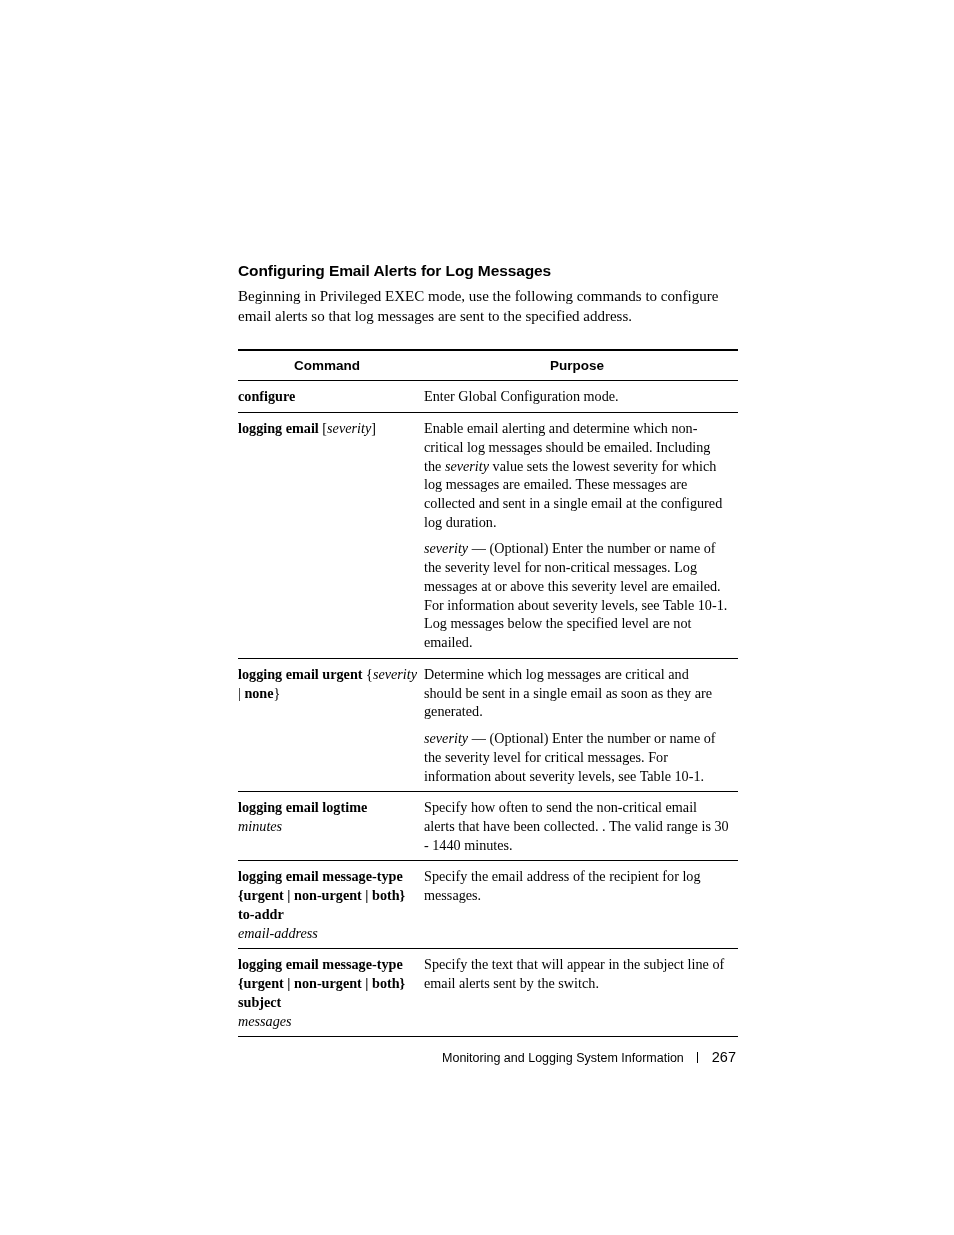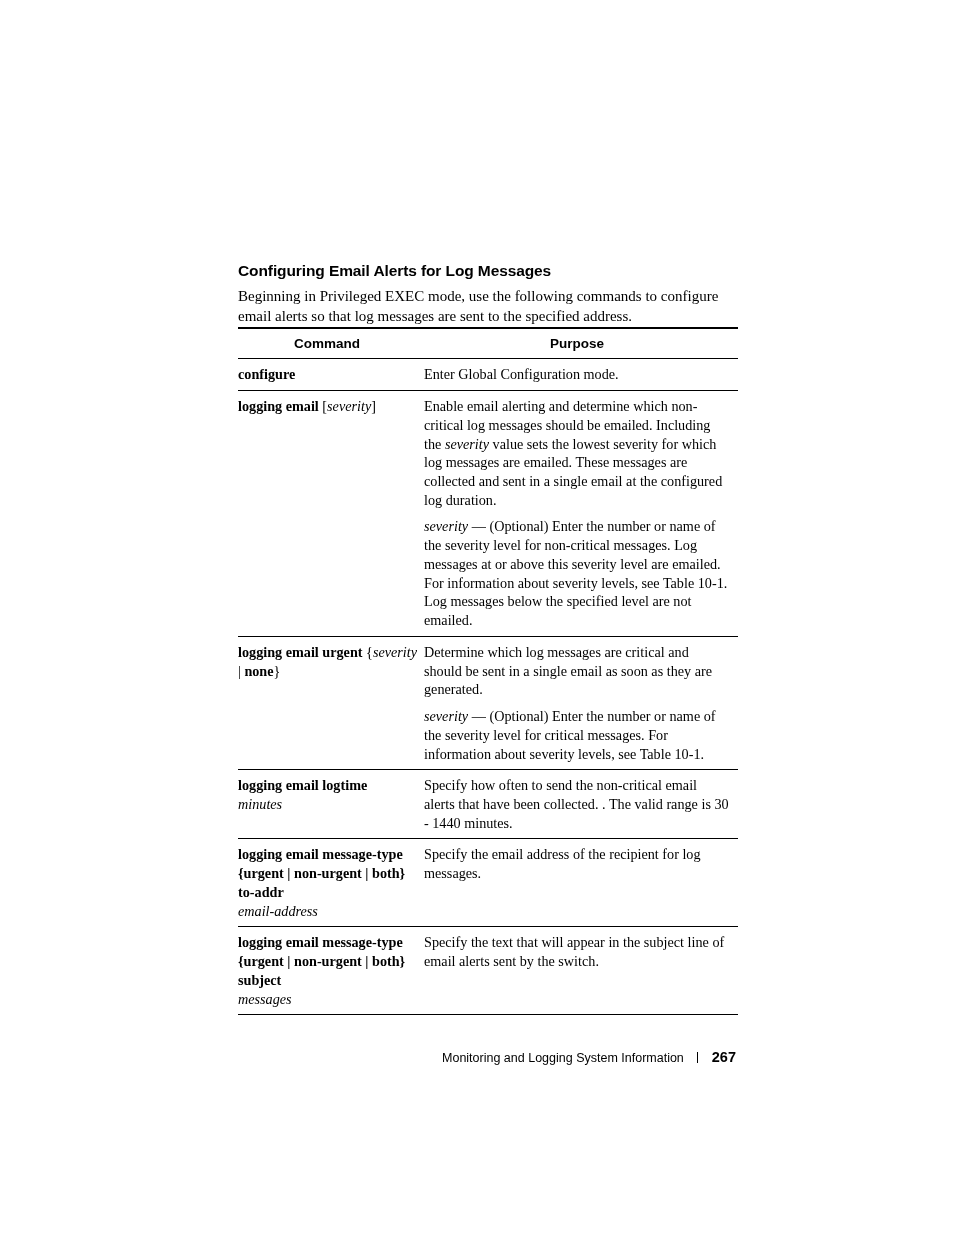--- a/index.html
+++ b/index.html
@@ -21,20 +21,21 @@
   .heading {
     font-family: "Helvetica Neue", Helvetica, Arial, sans-serif;
     font-weight: 700;
     font-size: 15.5px;
     letter-spacing: -0.1px;
     margin-bottom: 6px;
   }
   .intro {
     font-size: 15px;
     line-height: 1.35;
+    margin-bottom: 22px;
   }
   table.cmd {
     width: 100%;
     border-collapse: collapse;
     font-size: 14.2px;
     line-height: 1.32;
   }
   table.cmd thead th {
     font-family: "Helvetica Neue", Helvetica, Arial, sans-serif;
     font-weight: 700;
@@ -67,21 +68,21 @@
     font-size: 12.5px;
     font-family: "Helvetica Neue", Helvetica, Arial, sans-serif;
   }
   .footer .sep {
     display: inline-block;
     border-left: 1px solid #000;
     height: 11px;
     margin: 0 10px -1px 10px;
   }
   .footer .pageno {
-    font-weight: 700;
+    font-weight: 400;
     font-size: 14.5px;
   }
 </style>
 </head>
 <body>
 
 <div class="page">
 
   <div class="heading">Configuring Email Alerts for Log Messages</div>
 

